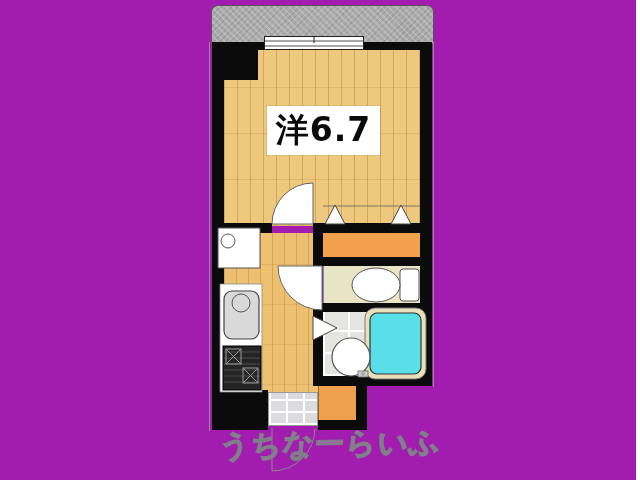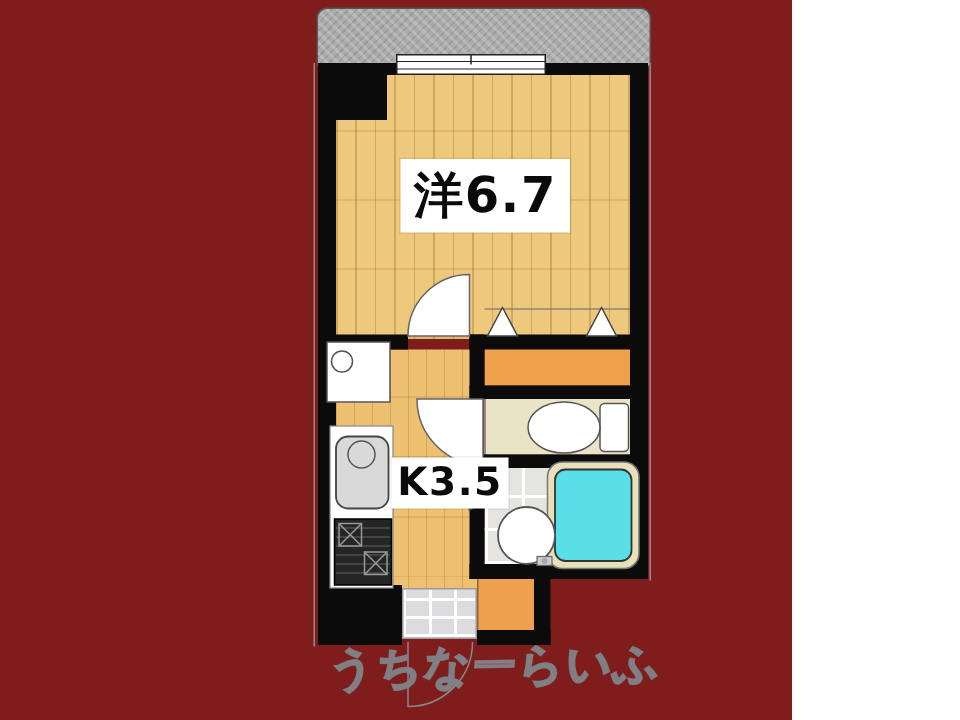--- a/index.html
+++ b/index.html
@@ -1,17 +1,17 @@
 <!DOCTYPE html>
 <html style="--wall: #0b0b0b; --wood: #edc87d; --kitchen_wood: #eec172; --closet: #f1a14c; --hall: #efa04e; --toilet_floor: #e9e4c5; --bath_floor: #e4e4e0; --tub: #58dfe8; --balcony: #ababab; --genkan: #dcdcdf;"><head>
 <meta charset="utf-8">
 <style>
   html,body{margin:0;padding:0;background:#fff;}
   #canvas{
-    position:relative;width:528px;height:480px;background:#7f1d1d;overflow:hidden;
+    position:relative;width:636px;height:480px;background:#a21caf;overflow:hidden;
     font-family:"DejaVu Sans", sans-serif;
   }
   
   .wall{position:absolute;background:var(--wall,#0b0b0b);}
   .outline{position:absolute;background:#8d8d8d;}
   .balcony{
     position:absolute;left:211px;top:5px;width:221px;height:38px;
     background-color:var(--balcony,#ababab);
     background-image:
       repeating-linear-gradient(45deg, rgba(255,255,255,.18) 0 2px, rgba(0,0,0,0) 2px 5px),
@@ -166,17 +166,16 @@
     <g>
       <circle cx="351" cy="357" r="19" fill="#ffffff" stroke="#555" stroke-width="1.2"></circle>
       <rect x="358" y="371" width="10" height="6" fill="#cccccc" stroke="#666" stroke-width="0.8"></rect>
       <circle cx="363" cy="374" r="2" fill="#aaaaaa"></circle>
     </g>
 
     <path d="M 272 428 V 471 A 43 43 0 0 0 315 428" fill="none" stroke="#888" stroke-width="1"></path>
   </svg>
 
   <div class="plan-label label-western">洋6.7</div>
-  <div class="plan-label label-kitchen">K3.5</div>
 
   <div class="watermark">うちなーらいふ</div>
 
 </div>
 
 </body></html>

